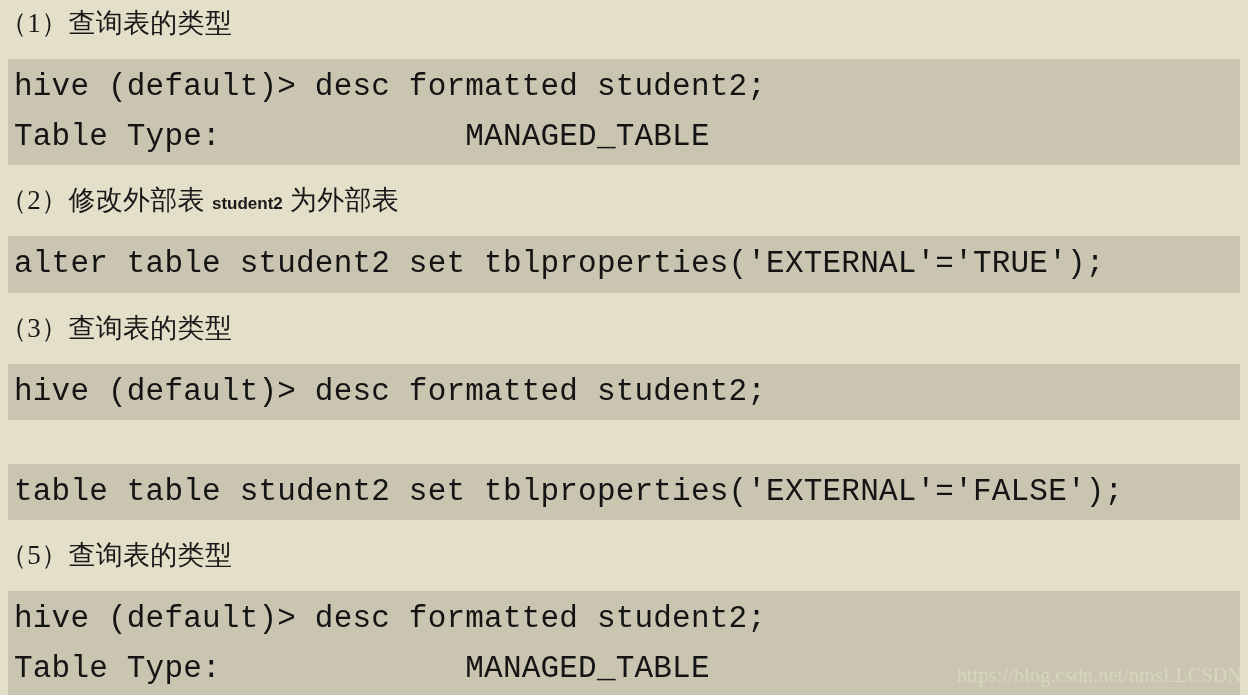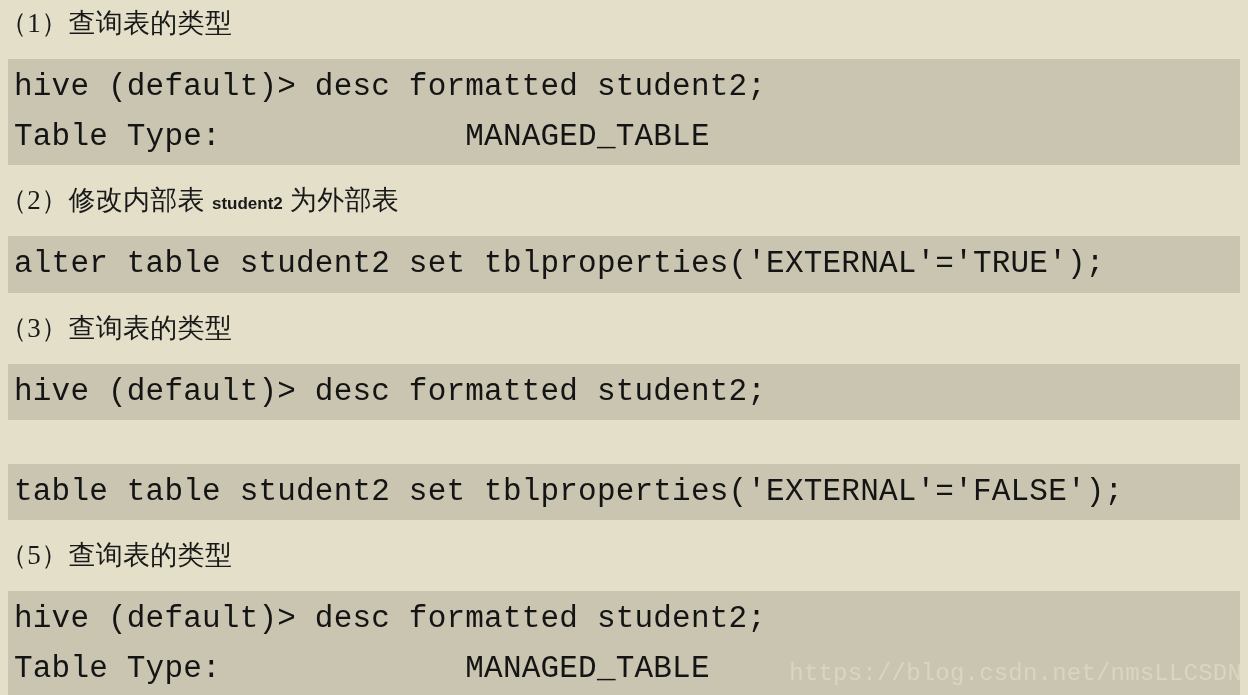--- a/index.html
+++ b/index.html
@@ -62,22 +62,22 @@
     line-height: 1.0;
   }
   .note .ascii {
     font-family: "Liberation Sans", sans-serif;
     font-size: 25px;
   }
   .watermark {
     position: absolute;
     right: 6px;
     bottom: 8px;
-    font-family: Liberation Mono, monospace;
-    font-size: 24px;
+    font-family: Liberation Serif, serif;
+    font-size: 20px;
     color: #d9d6c0;
     letter-spacing: 0.2px;
     white-space: nowrap;
     pointer-events: none;
   }
   .sp-h1 { height: 10px; }
   .gap-a { height: 22px; }
   .gap-b { height: 22px; }
 </style>
 </head>
@@ -89,21 +89,21 @@
 
   <div>
     <div class="heading"><span class="label">（1）</span><span class="zh-bold">查询表的类型</span><span class="mono-name"></span><span class="zh-bold"></span></div>
     <div class="gap-a"></div>
     <div class="code-block"><div class="code-line">hive (default)&gt; desc formatted student2;</div><div class="code-line">Table Type:             MANAGED_TABLE</div></div>
   </div>
 
   <div class="gap-b"></div>
 
   <div>
-    <div class="heading"><span class="label">（2）</span><span class="zh-bold">修改内部表 </span><span class="mono-name">student2</span><span class="zh-bold"> 为外部表</span></div>
+    <div class="heading"><span class="label">（2）</span><span class="zh-bold">修改外部表 </span><span class="mono-name">student2</span><span class="zh-bold"> 为外部表</span></div>
     <div class="gap-a"></div>
     <div class="code-block"><div class="code-line">alter table student2 set tblproperties('EXTERNAL'='TRUE');</div></div>
   </div>
 
   <div class="gap-b"></div>
 
   <div>
     <div class="heading"><span class="label">（3）</span><span class="zh-bold">查询表的类型</span><span class="mono-name"></span><span class="zh-bold"></span></div>
     <div class="gap-a"></div>
     <div class="code-block"><div class="code-line">hive (default)&gt; desc formatted student2;</div></div>

